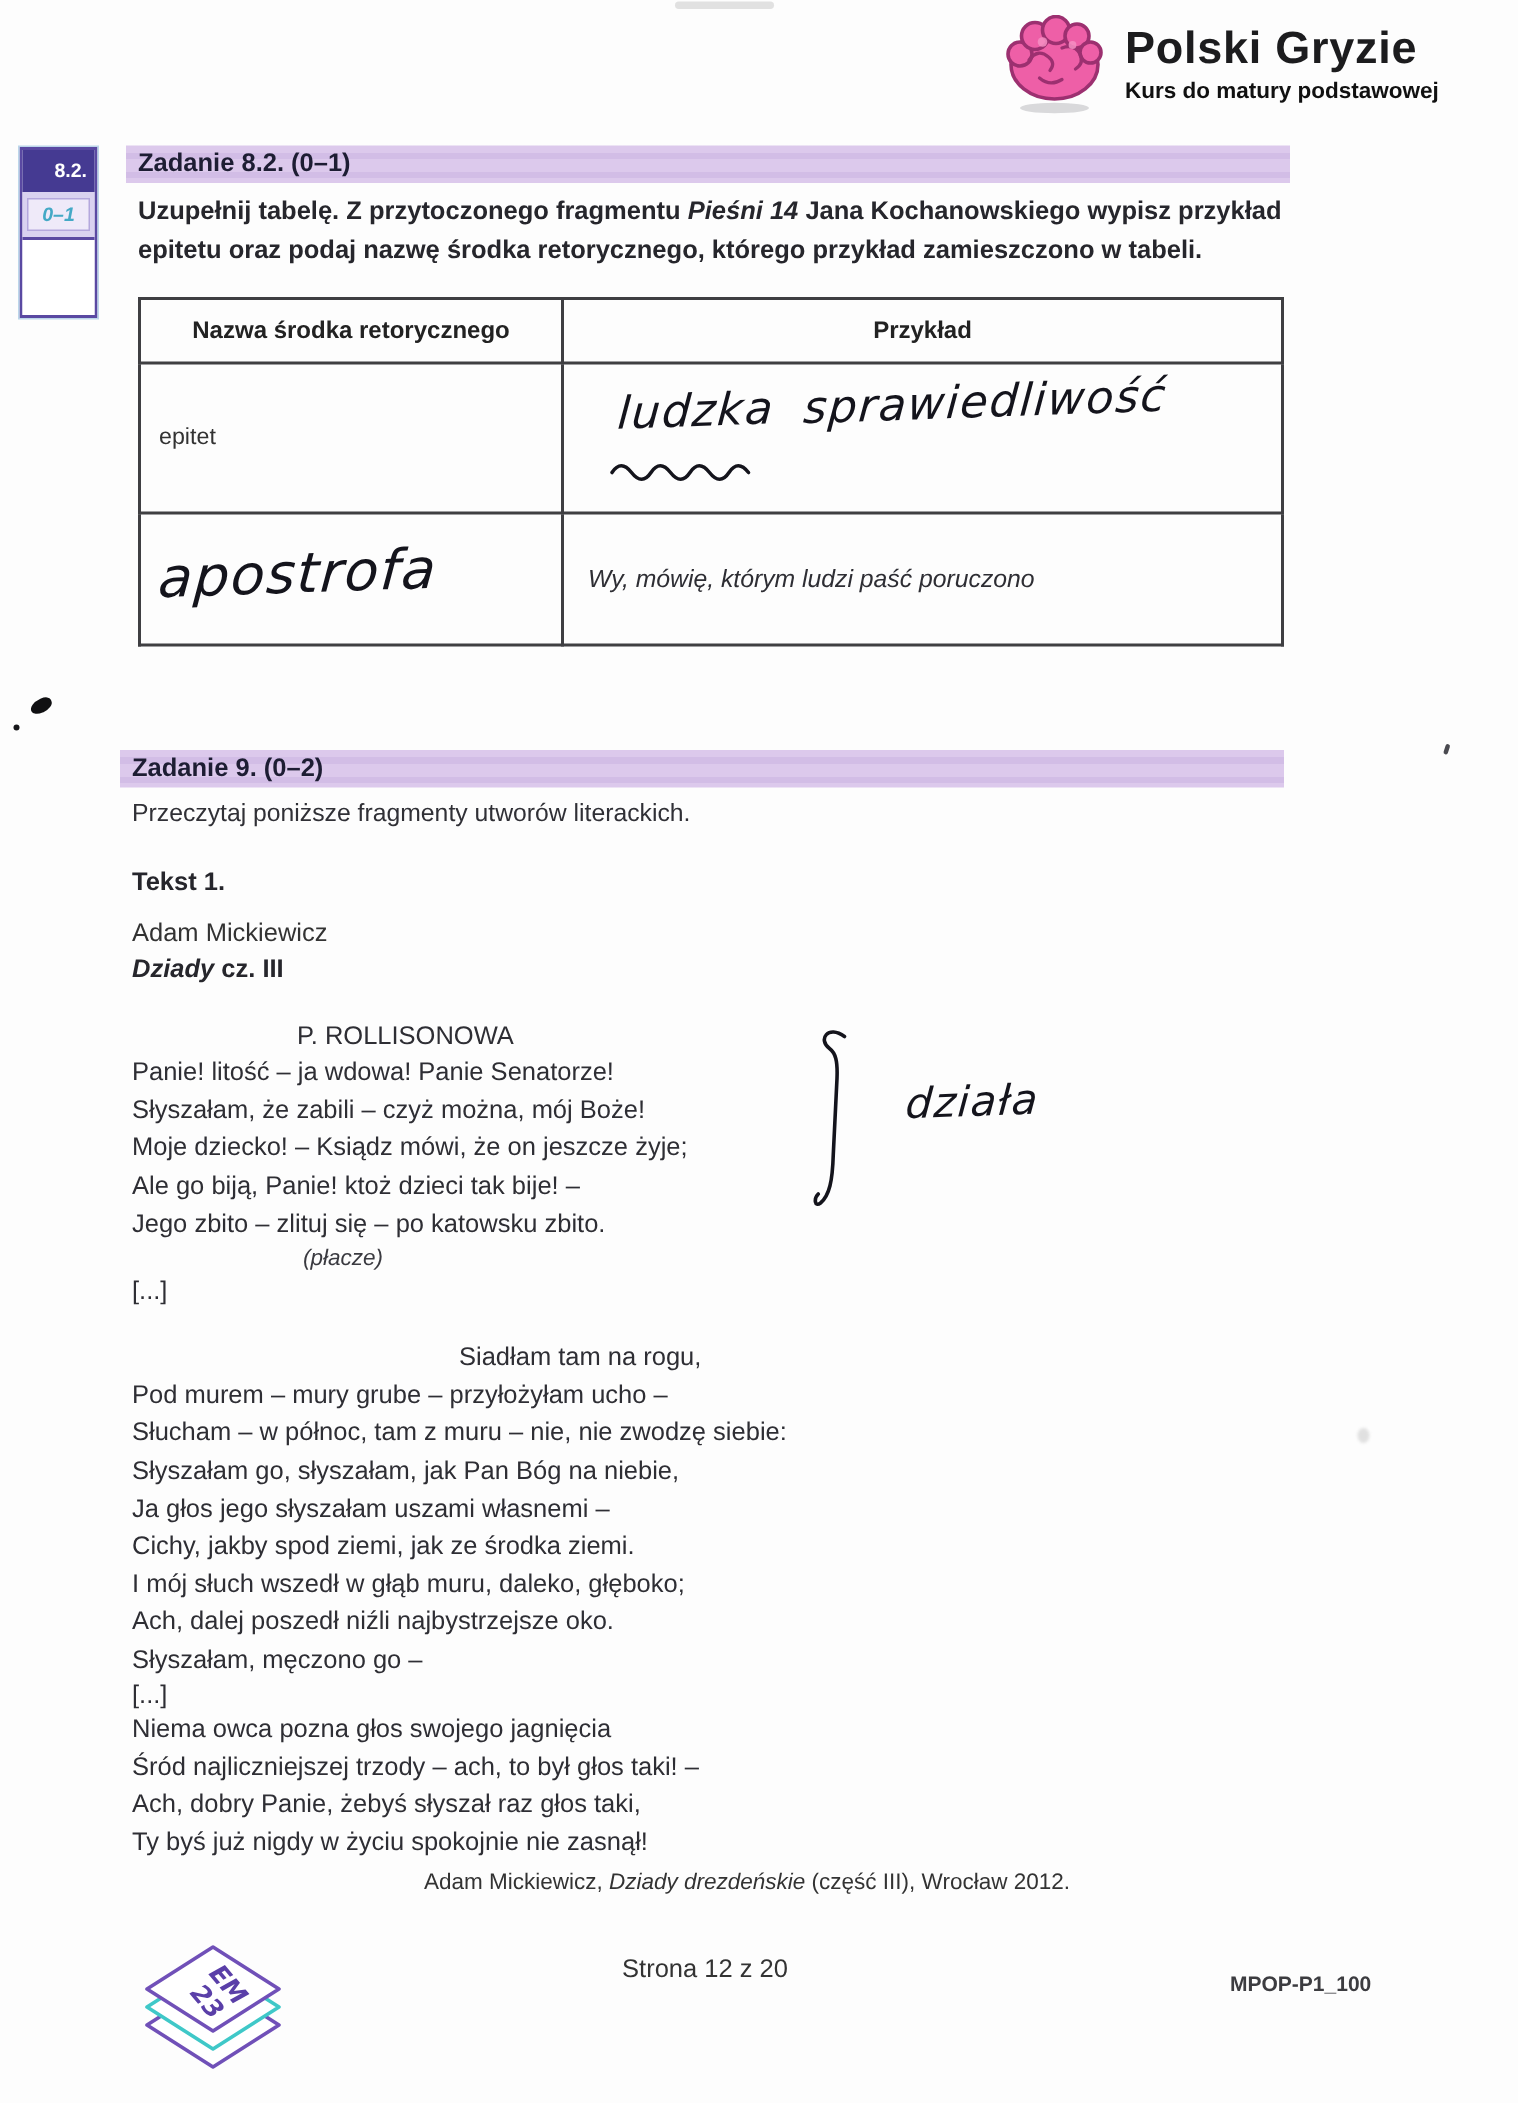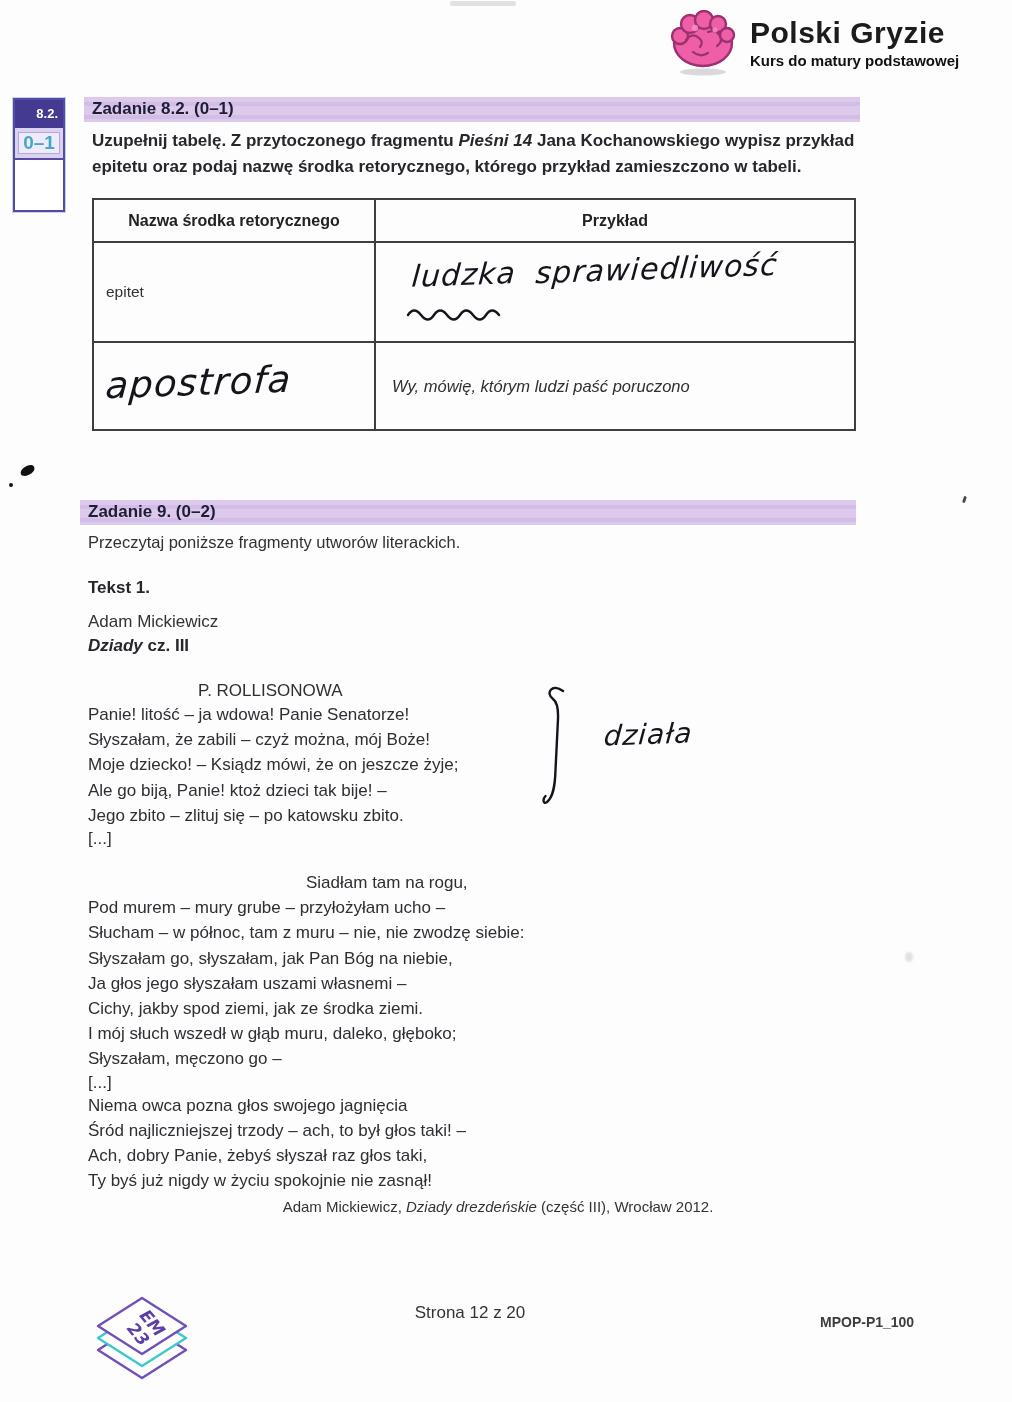--- a/index.html
+++ b/index.html
@@ -10,21 +10,21 @@
   .brand { position:absolute; top:10px; left:668px; display:flex; align-items:flex-start; }
   .brain-wrap { width:72px; height:68px; position:relative; }
   .brand-text { margin-left:10px; padding-top:8px; }
   .brand-title { font-size:30px; font-weight:bold; color:#1c1c1e; letter-spacing:0.5px; line-height:30px; }
   .brand-sub { font-size:15px; font-weight:bold; color:#111; margin-top:4px; }
 
   
   .margin-widget { position:absolute; left:13px; top:98px; width:52px; border:2px solid #5a49a2; outline:1px solid #bcd6ea; background:#fff; }
   .mw-id { height:28px; background:#453a92; color:#fff; font-size:13px; font-weight:bold; text-align:right; padding:6px 5px 0 0; }
   .mw-score-outer { height:32px; background:#d9d2f0; padding:4px 3px; border-bottom:2px solid #5a49a2; }
-  .mw-score-inner { height:100%; background:#efeaf9; border:1px solid #b4a8dd; text-align:center; font-size:19px; font-weight:bold; color:#44a9c6; line-height:20px; }
+  .mw-score-inner { height:100%; background:#efeaf9; border:1px solid #b4a8dd; text-align:center; font-size:13px; font-weight:bold; color:#44a9c6; line-height:20px;font-style:italic; }
   .mw-empty { height:50px; background:#fff; }
 
   
   .strip { height:25px; background:repeating-linear-gradient(180deg,#dcc9ec 0 5px,#d2bde6 5px 9px,#dcc9ec 9px 13px); padding:2px 0 0 8px; font-size:17px; font-weight:bold; color:#1d1d33; }
   .sec82 { position:absolute; left:84px; top:97px; width:776px; }
   .sec9  { position:absolute; left:80px; top:500px; width:776px; }
 
   .task-intro { margin-top:6px; padding-left:8px; font-size:17px; font-weight:bold; color:#26262c; line-height:26px; width:778px; }
   .intro9 { margin-top:6px; padding-left:8px; font-size:16.5px; color:#303036; line-height:23px; }
 
@@ -164,29 +164,31 @@
     <div class="work"><i>Dziady</i><span> cz. III</span></div>
 
     <div class="speaker">P. ROLLISONOWA</div>
 
     <div class="pline">Panie! litość – ja wdowa! Panie Senatorze!</div>
     <div class="pline">Słyszałam, że zabili – czyż można, mój Boże!</div>
     <div class="pline">Moje dziecko! – Ksiądz mówi, że on jeszcze żyje;</div>
     <div class="pline">Ale go biją, Panie! ktoż dzieci tak bije! –</div>
     <div class="pline">Jego zbito – zlituj się – po katowsku zbito.</div>
 
+    <div class="stage">(płacze)</div>
     <div class="ellipsis">[...]</div>
     <div class="pline indent">Siadłam tam na rogu,</div>
 
     <div class="pline">Pod murem – mury grube – przyłożyłam ucho –</div>
     <div class="pline">Słucham – w północ, tam z muru – nie, nie zwodzę siebie:</div>
     <div class="pline">Słyszałam go, słyszałam, jak Pan Bóg na niebie,</div>
     <div class="pline">Ja głos jego słyszałam uszami własnemi –</div>
     <div class="pline">Cichy, jakby spod ziemi, jak ze środka ziemi.</div>
     <div class="pline">I mój słuch wszedł w głąb muru, daleko, głęboko;</div>
+    <div class="pline">Ach, dalej poszedł niźli najbystrzejsze oko.</div>
     <div class="pline">Słyszałam, męczono go –</div>
 
     <div class="ellipsis">[...]</div>
 
     <div class="pline">Niema owca pozna głos swojego jagnięcia</div>
     <div class="pline">Śród najliczniejszej trzody – ach, to był głos taki! –</div>
     <div class="pline">Ach, dobry Panie, żebyś słyszał raz głos taki,</div>
     <div class="pline">Ty byś już nigdy w życiu spokojnie nie zasnął!</div>
 
     <div class="attribution"><span>Adam Mickiewicz, </span><i>Dziady drezdeńskie</i><span> (część III), Wrocław 2012.</span></div>

